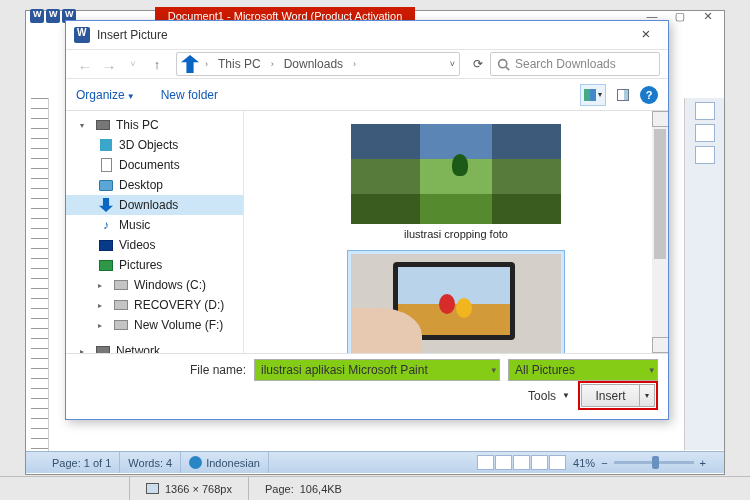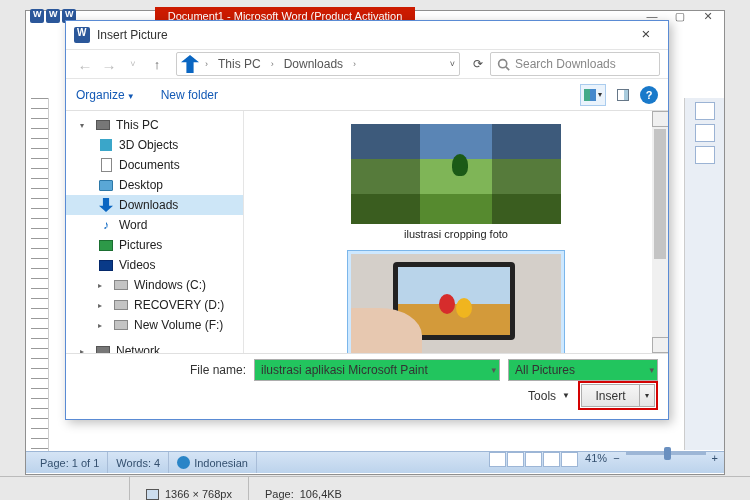--- a/index.html
+++ b/index.html
@@ -11,30 +11,30 @@
 .bg-titleicons{position:absolute;top:9px;left:30px;display:flex;gap:2px}
 .bg-titleicons span{width:14px;height:14px;background:#2b579a;border-radius:2px;display:inline-block;position:relative}
 .bg-titleicons span::after{content:"W";color:#fff;font-size:9px;font-weight:bold;position:absolute;top:0;left:3px}
 .bg-winbtn{position:absolute;top:7px;right:28px;display:flex}
 .bg-winbtn div{width:28px;height:20px;color:#555;text-align:center;line-height:18px;font-size:11px}
 .right-strip{position:absolute;right:26px;top:98px;width:40px;bottom:50px;background:#e9eef5;border-left:1px solid #ccc}
 .right-strip .sq{width:20px;height:18px;margin:4px auto;border:1px solid #9bb3d4;background:#fff}
 .ruler-v{position:absolute;left:31px;top:98px;width:18px;bottom:48px;background:#fff;border-right:1px solid #ccc;background-image:repeating-linear-gradient(180deg,#999 0,#999 1px,transparent 1px,transparent 10px)}
 
 
-.statusbar{position:absolute;left:26px;right:26px;bottom:27px;height:22px;background:linear-gradient(#d5e4f5,#bcd3ec);border-top:1px solid #9db6d6;display:flex;padding:0 6px;font-size:11px;color:#34506f}
+.statusbar{position:absolute;left:26px;right:26px;bottom:27px;height:22px;background:linear-gradient(#d5e4f5,#bcd3ec);border-top:1px solid #9db6d6;display:flex;align-items:center;padding:0 18px;font-size:11px;color:#34506f}
 .statusbar .cell{padding:0 8px;border-right:1px solid #a8bdd8;height:100%;display:flex;align-items:center;gap:4px}
 .statusbar .flex{flex:1}
 .statusbar .viewbtn{width:17px;height:15px;border:1px solid #9db6d6;background:#fff;margin-right:1px}
 .zoom-track{width:80px;height:3px;background:#9db6d6;position:relative;margin:0 6px}
 .zoom-thumb{position:absolute;width:7px;height:13px;background:#6a90c0;top:-5px;left:38px;border-radius:2px}
 
 
 .img-footer{position:absolute;left:0;right:0;bottom:0;height:24px;border-top:1px solid #bbb;display:flex;align-items:center;font-size:11px;color:#333}
-.img-footer .seg{padding:0 16px;display:flex;align-items:flex-end;gap:6px;border-right:1px solid #bbb;height:100%}
+.img-footer .seg{padding:0 16px;display:flex;align-items:center;gap:6px;border-right:1px solid #bbb;height:100%}
 
 
 .dialog{position:absolute;left:65px;top:20px;width:604px;height:400px;background:#fff;border:1px solid #5a8bd4;box-shadow:3px 3px 10px rgba(0,0,0,.25);display:flex;flex-direction:column}
 .titlebar{height:28px;display:flex;align-items:center;padding:0 2px 0 8px;color:#333}
 .titlebar .wicon{width:16px;height:16px;background:#2b579a;border-radius:2px;margin-right:7px;position:relative}
 .titlebar .wicon::after{content:"W";color:#fff;font-weight:bold;font-size:10px;position:absolute;left:3px;top:0}
 .titlebar .flex{flex:1}
 .titlebar .x{width:40px;height:26px;text-align:center;line-height:24px;font-size:15px;color:#444}
 
 .navrow{height:30px;border-top:1px solid #e5e5e5;border-bottom:1px solid #e5e5e5;display:flex;align-items:center;padding:0 8px;gap:2px;color:#555}
@@ -92,21 +92,21 @@
 .th-paint .tab{position:absolute;left:20%;top:8%;width:58%;height:78%;background:#222;border-radius:4px;padding:5px}
 .th-paint .scr{width:100%;height:100%;background:linear-gradient(#b9d4ea 0 55%,#d39a3a 55%)}
 .th-paint .bln{position:absolute;width:16px;height:20px;border-radius:50%}
 .th-paint .b1{background:#d62c2c;left:42%;top:40%}
 .th-paint .b2{background:#f0b51f;left:50%;top:44%}
 .th-paint .hand{position:absolute;left:0;bottom:0;width:34%;height:46%;background:#e7c8b0;border-top-right-radius:60%}
 
 .footer{height:66px;border-top:1px solid #e0e0e0;padding:5px 10px 7px;font-size:12px;color:#333}
 .frow{display:flex;align-items:center;gap:8px}
 .frow label{width:170px;text-align:right}
-.combo{height:22px;border:1px solid #adadad;background:#22c55e;display:flex;align-items:center;padding:0 6px;position:relative}
+.combo{height:22px;border:1px solid #adadad;background:#84cc16;display:flex;align-items:center;padding:0 6px;position:relative}
 .combo .dd{position:absolute;right:3px;font-size:9px;color:#555}
 .btn{height:23px;border:1px solid #adadad;background:linear-gradient(#f6f6f6,#e5e5e5);padding:0 0;display:flex;align-items:center;justify-content:center;min-width:74px}
 .insert-hl{border:2.5px solid #d40202;padding:1px;display:flex}
 .insert-hl .btn{min-width:58px;border-right:0}
 .insert-hl .split{width:16px;border:1px solid #adadad;background:linear-gradient(#f6f6f6,#e5e5e5);display:flex;align-items:center;justify-content:center;font-size:8px}
 .tools-label{margin-left:auto;display:flex;align-items:center;gap:6px;color:#333}
 
 .globe{width:13px;height:13px;border-radius:50%;background:#2a85c7;position:relative}
 .monitor-ic{width:13px;height:11px;border:1px solid #555;background:#cde}
 </style>
@@ -208,33 +208,33 @@
           <span>Desktop</span>
         </div>
       <div class="tree-item child sel">
           <span class="ic">
             <span class="ic-down"></span>
           </span>
           <span>Downloads</span>
         </div>
       <div class="tree-item child">
           <span class="ic ic-music">♪</span>
-          <span>Word</span>
+          <span>Music</span>
+        </div>
+      <div class="tree-item child">
+          <span class="ic">
+            <span class="ic-vid"></span>
+          </span>
+          <span>Videos</span>
         </div>
       <div class="tree-item child">
           <span class="ic">
             <span class="ic-pic"></span>
           </span>
           <span>Pictures</span>
-        </div>
-      <div class="tree-item child">
-          <span class="ic">
-            <span class="ic-vid"></span>
-          </span>
-          <span>Videos</span>
         </div>
       <div class="tree-item child">
           <span class="caret">▸</span>
           <span class="ic">
             <span class="ic-drive"></span>
           </span>
           <span>Windows (C:)</span>
         </div>
       <div class="tree-item child">
           <span class="caret">▸</span>

